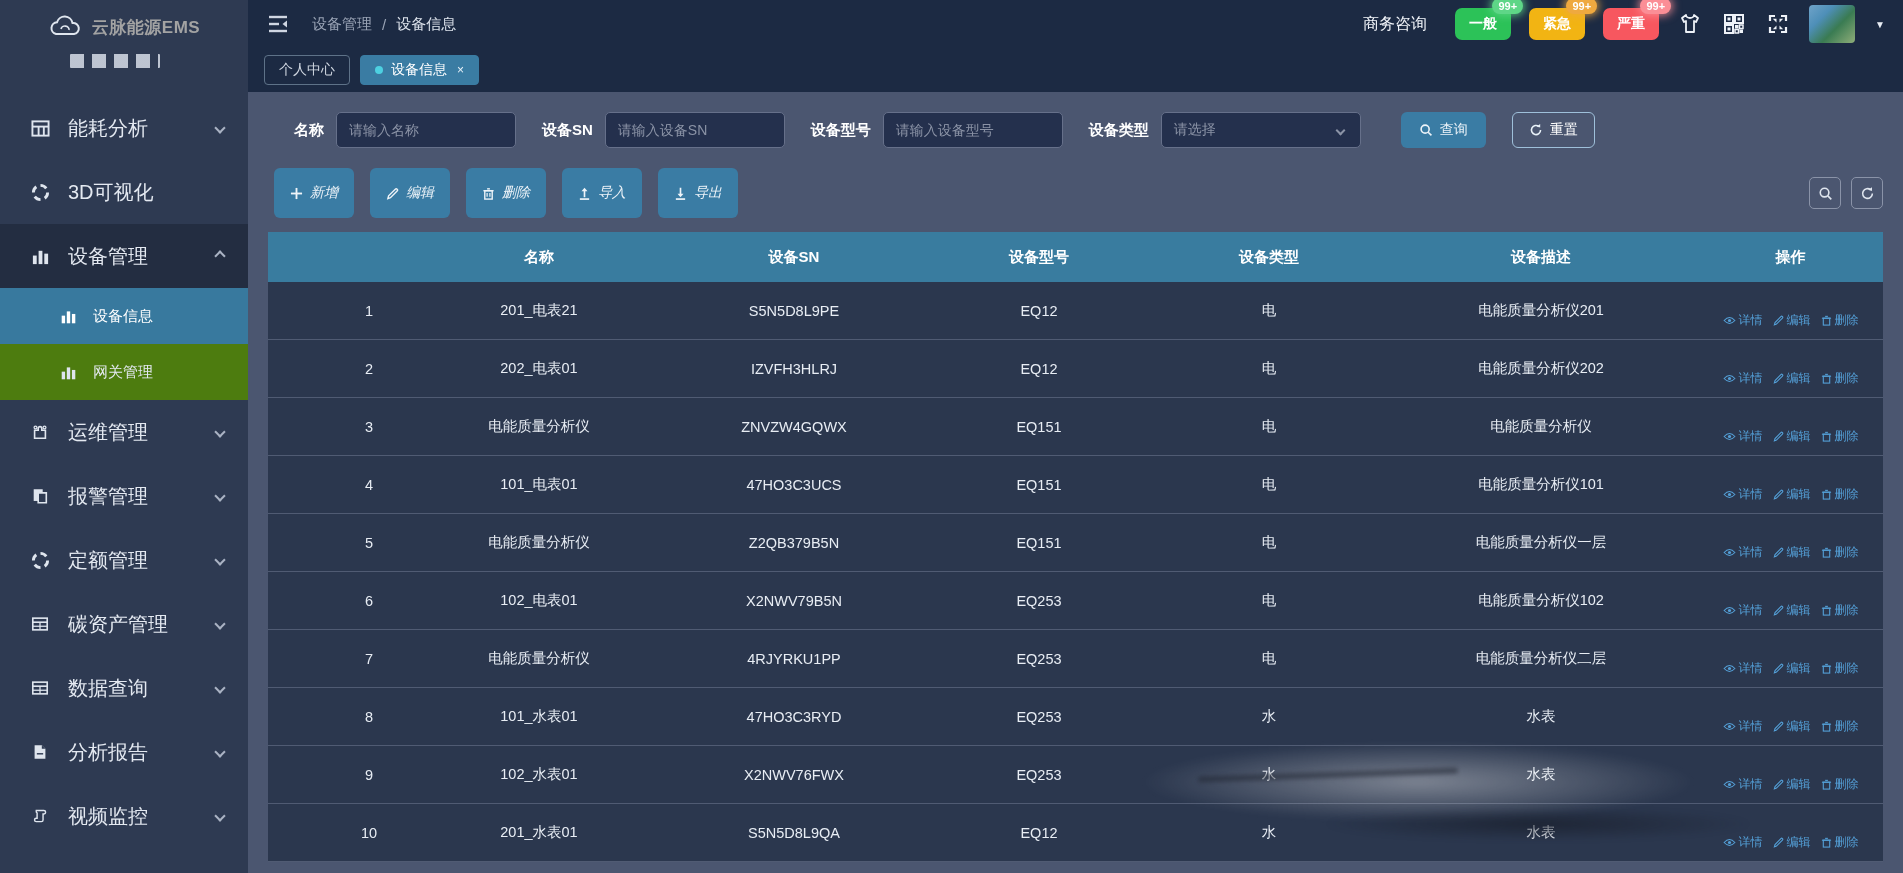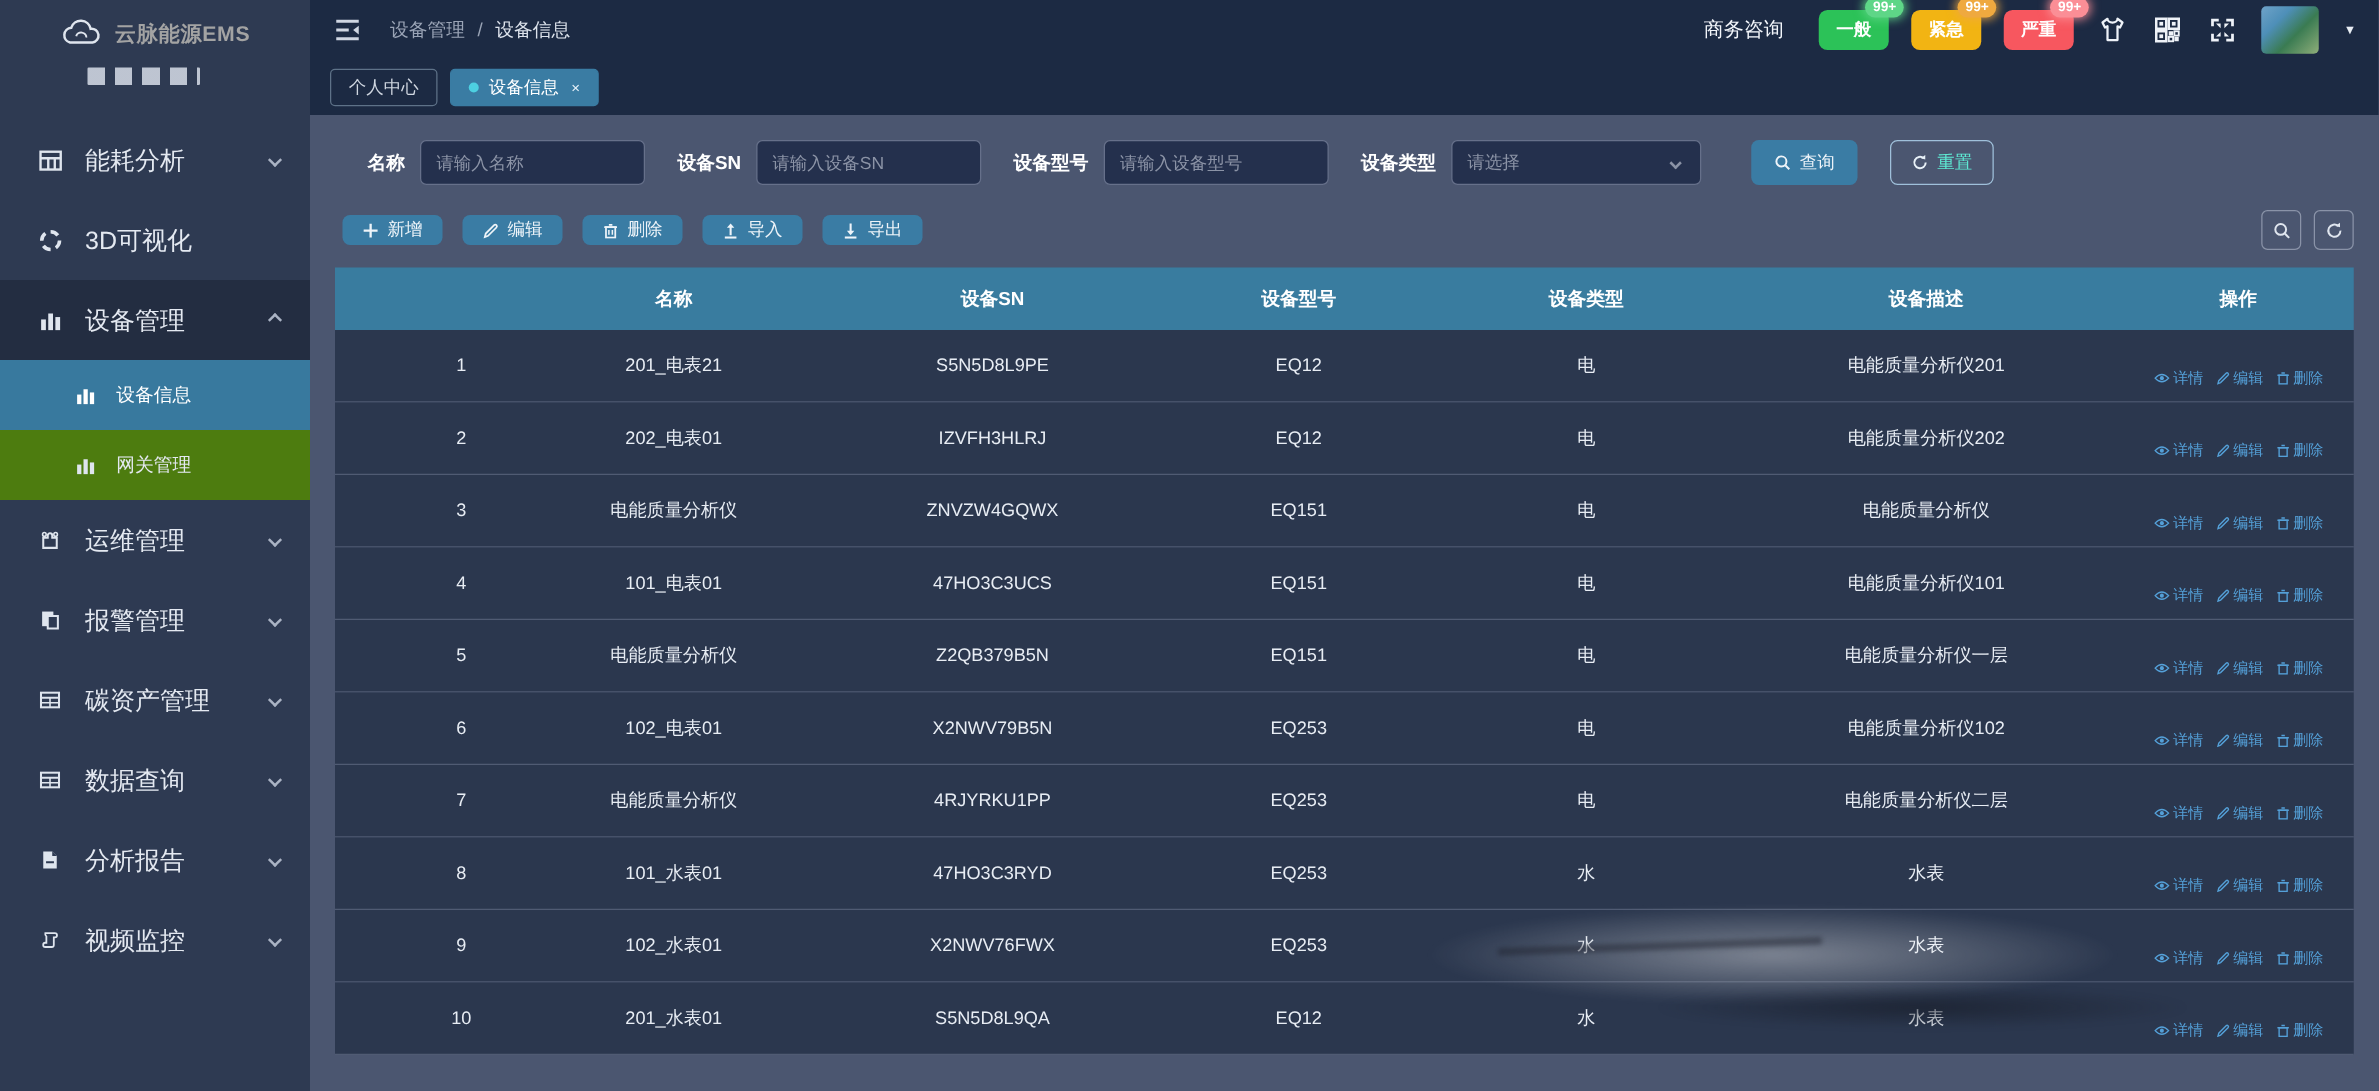--- a/index.html
+++ b/index.html
@@ -69,25 +69,25 @@
   .f-label:first-child { margin-left:26px; }
   .f-input { width:180px; height:36px; background:#24304d; border:1px solid #66708a; border-radius:5px;
     color:#dfe5ee; font-size:14px; padding:12px 12px; outline:none; }
   .f-input::placeholder { color:#8b93a6; }
   .f-select { position:relative; width:200px; height:36px; background:#24304d; border:1px solid #66708a;
     border-radius:5px; display:flex; align-items:center; padding:0 12px; color:#8b93a6; font-size:14px; cursor:pointer; }
   .f-select .chev { margin-right:4px; border-color:#8b93a6; width:7px; height:7px; }
   .btn { display:inline-flex; align-items:center; gap:7px; border:none; border-radius:6px;
     font-size:14px; cursor:pointer; color:#eef4f9; }
   .btn-query { background:#3a7ca4; height:36px; padding:0 18px; margin-left:28px; }
-  .btn-reset { background:transparent; border:1px solid #9fc0da; height:36px; padding:0 16px; margin-left:14px; color:#5eead4; }
+  .btn-reset { background:transparent; border:1px solid #9fc0da; height:36px; padding:0 16px; margin-left:14px; color:#ffffff; }
 
   
   .actionbar { display:flex; align-items:center; gap:16px; padding:14px 0 14px 6px; }
-  .btn-teal { background:#3a7ca4; height:24px; padding:0 16px; }
+  .btn-teal { background:#3a7ca4; height:50px; padding:0 16px;font-style:italic; }
   .iconbox { width:32px; height:32px; border:1px solid #8a93a8; border-radius:5px; background:transparent;
     display:flex; align-items:center; justify-content:center; cursor:pointer; }
   .iconbox + .iconbox { margin-left:10px; }
   .actionbar .spacer { margin-left:auto; display:flex; }
 
   
   .table { position:relative; }
   .trow { display:grid; grid-template-columns:56px 90px 250px 260px 230px 230px 1fr 185px;
     align-items:center; text-align:center; }
   .thead { background:#397c9f; height:50px; color:#ffffff; font-weight:bold; font-size:15px; }
@@ -199,20 +199,29 @@
         <span class="m-icon">
           <svg viewBox="0 0 20 20" width="18" height="18">
               <rect x="3" y="2.5" width="10" height="13" fill="#dfe5ee"></rect>
               <path d="M8 6.5 h9 v11 h-9 z" fill="#2e3a52" stroke="#dfe5ee" stroke-width="1.8"></path>
             </svg>
         </span>
         <span>报警管理</span>
         <i class="chev down"></i>
       </div>
 
+      <div class="menu-item">
+        <span class="m-icon">
+          <svg viewBox="0 0 20 20" width="19" height="19">
+              <circle cx="10" cy="10" r="7.5" fill="none" stroke="#dfe5ee" stroke-width="3" stroke-dasharray="7 4.7"></circle>
+            </svg>
+        </span>
+        <span>定额管理</span>
+        <i class="chev down"></i>
+      </div>
 
       <div class="menu-item">
         <span class="m-icon">
           <svg viewBox="0 0 20 20" width="18" height="18">
               <rect x="2" y="3.5" width="16" height="13" fill="none" stroke="#dfe5ee" stroke-width="1.8"></rect>
               <line x1="2" y1="8" x2="18" y2="8" stroke="#dfe5ee" stroke-width="1.8"></line>
               <line x1="2" y1="12.5" x2="18" y2="12.5" stroke="#dfe5ee" stroke-width="1.4"></line>
               <line x1="10" y1="8" x2="10" y2="16.5" stroke="#dfe5ee" stroke-width="1.4"></line>
             </svg>
         </span>

